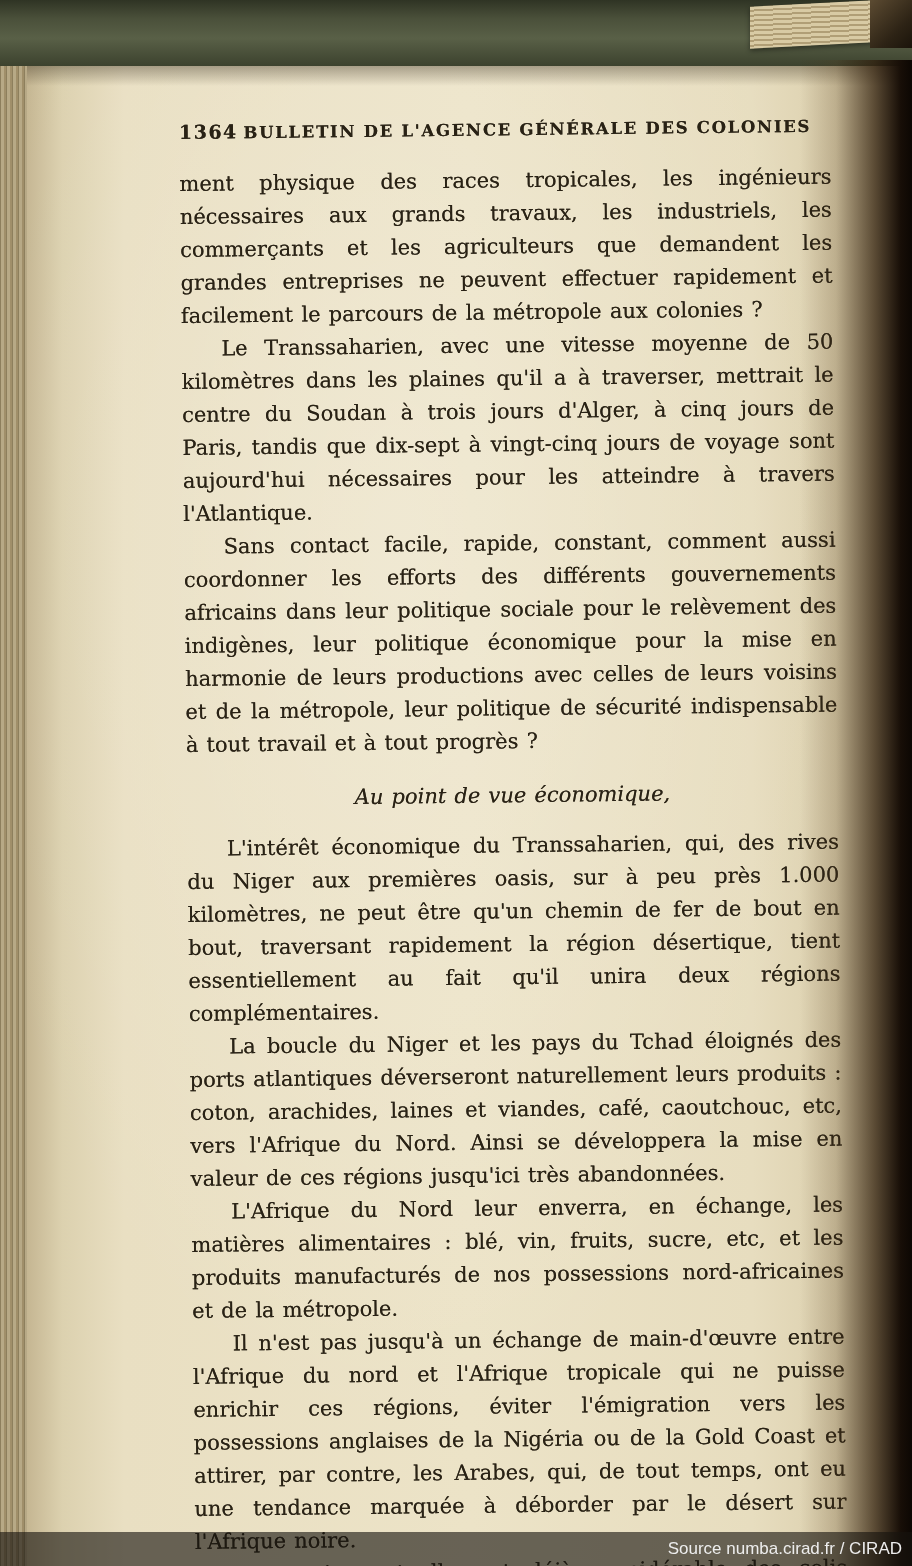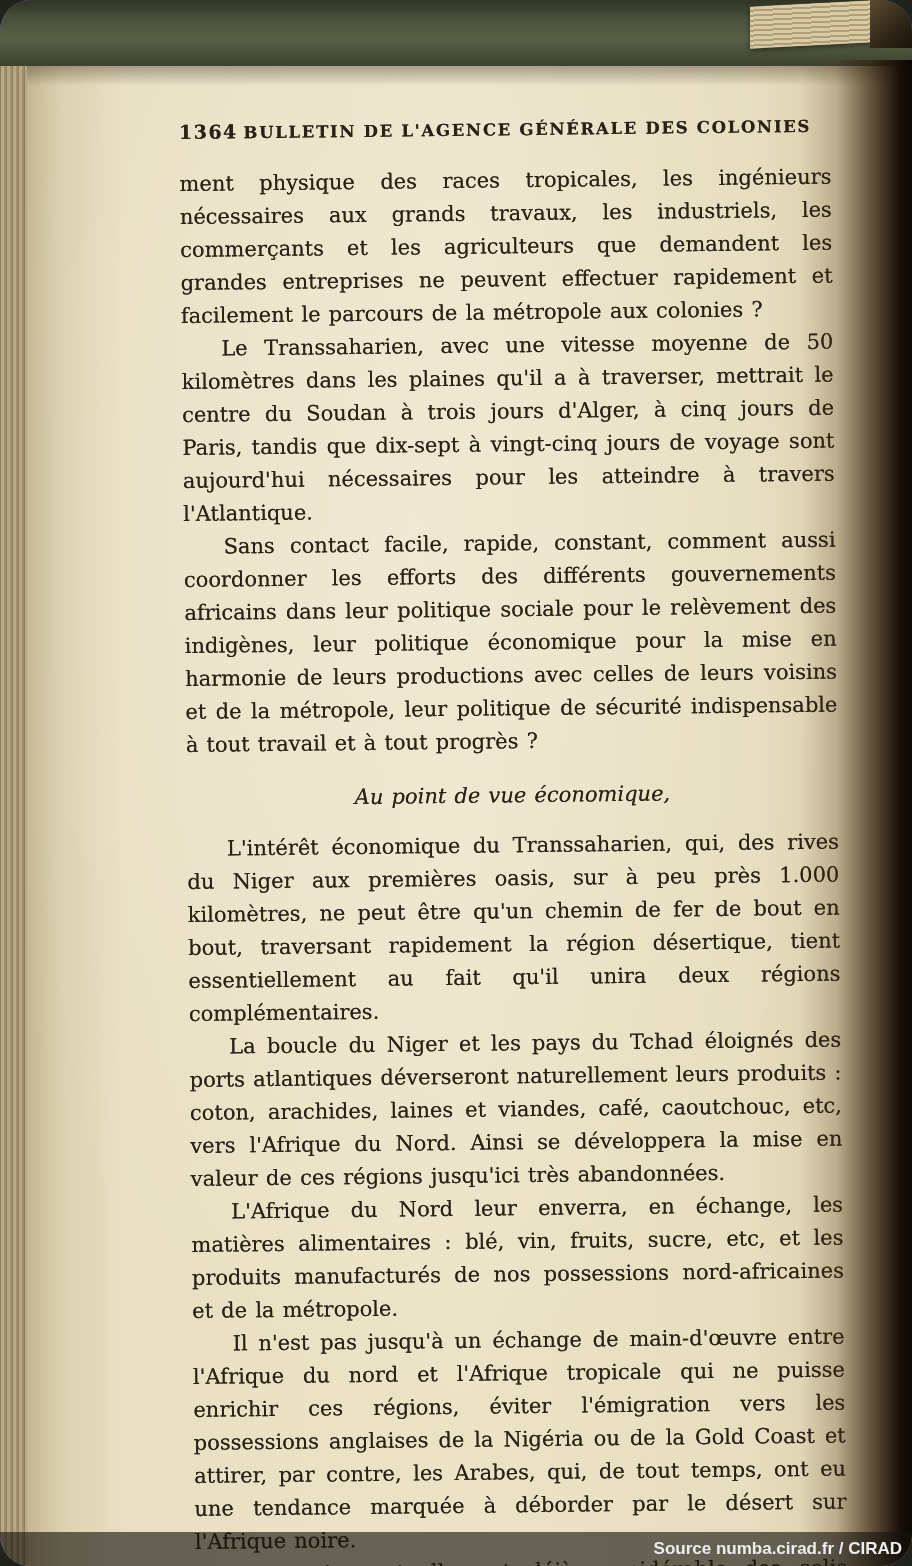--- a/index.html
+++ b/index.html
@@ -1,18 +1,18 @@
 <!DOCTYPE html>
 <html lang="fr"><head>
 <meta charset="utf-8">
 <style>
   html,body{margin:0;padding:0;background:#20231a;}
   .scan{
     position:relative;width:912px;height:1566px;overflow:hidden;
-    background:#8b5cf6;font-family:"DejaVu Serif","Liberation Serif",serif;border-radius:31px;
+    background:#8b5cf6;font-family:"DejaVu Serif","Liberation Serif",serif;
   }
   
   .cover-top{
     position:absolute;top:0;left:0;width:100%;height:66px;
     background:linear-gradient(180deg,#2f3424 0%,#4a503a 28%,#596047 58%,#3c422e 100%);
   }
   
   .pages-top{
     position:absolute;top:0;right:34px;width:128px;height:42px;
     background:repeating-linear-gradient(180deg,#d8caa4 0 3px,#b09e76 3px 5px);
@@ -56,21 +56,21 @@
   .section-heading{
     text-align:center;font-style:italic;font-size:21px;
     margin:21px 0 17px;text-indent:0;
   }
   
   .bottom-bar{
     position:absolute;left:0;right:0;bottom:0;height:34px;z-index:10;
     background:rgba(22,19,15,.62);
     color:#ededed;font-family:"Liberation Sans","DejaVu Sans",sans-serif;
     font-size:17px;line-height:34px;text-align:right;
-    padding-right:10px;box-sizing:border-box;font-weight:bold;
+    padding-right:10px;box-sizing:border-box;
   }
 </style>
 </head>
 <body>
 
 <div class="scan">
 
   <div class="cover-top"></div>
   <div class="pages-top"></div>
   <div class="cover-corner"></div>

